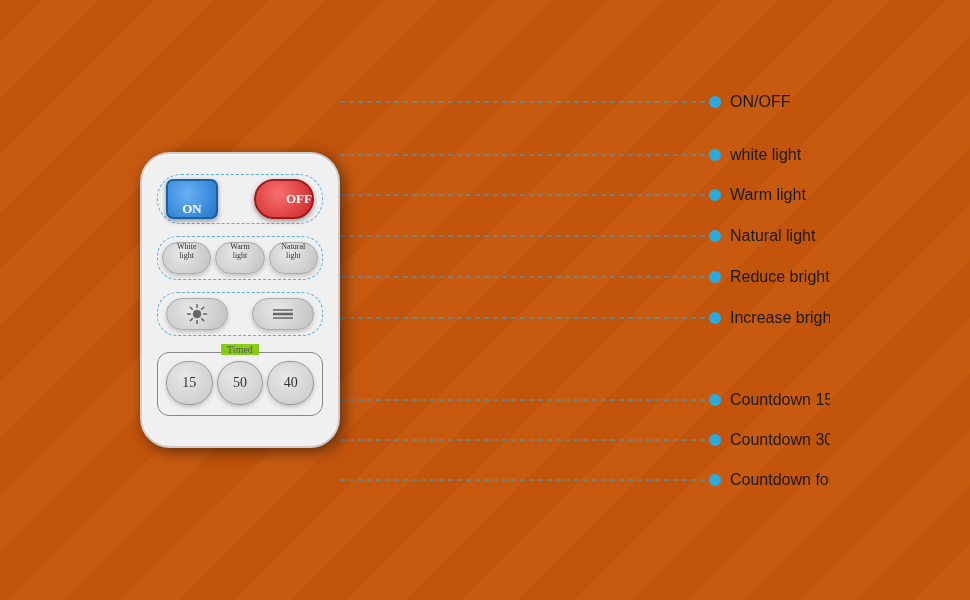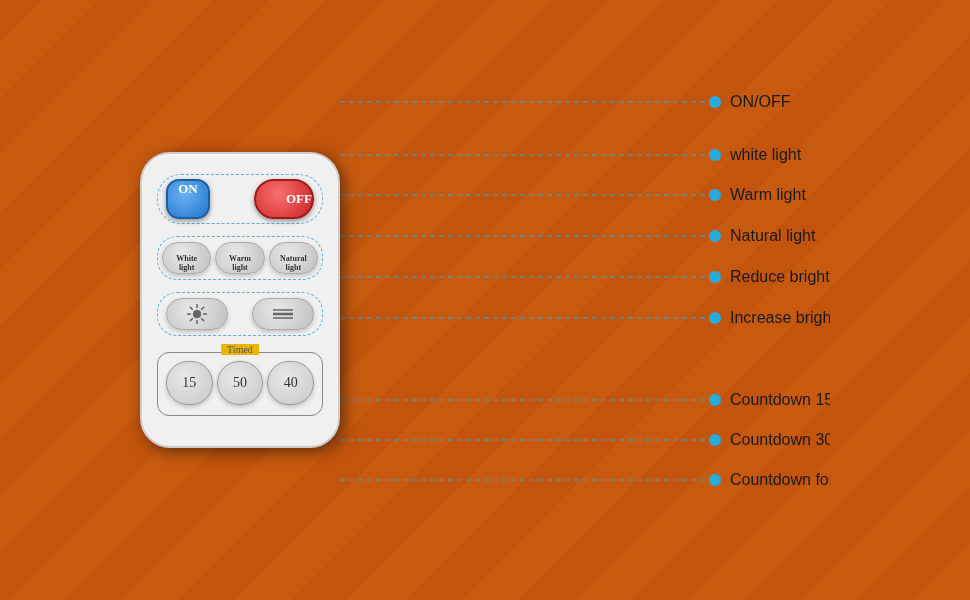--- a/index.html
+++ b/index.html
@@ -29,30 +29,30 @@
       background: #f0f0f0;
       border-radius: 30px;
       padding: 20px 15px 30px;
       box-shadow: 4px 4px 15px rgba(0,0,0,0.5), inset 0 1px 2px rgba(255,255,255,0.8);
       border: 2px solid #ccc;
       position: relative;
       z-index: 2;
     }
 
     .btn-on {
-      width: 44px;
+      width: 52px;
       height: 40px;
-      border-radius: 13px;
+      border-radius: 7px;
       background: radial-gradient(circle at 40% 35%, #6ab0f5, #2277cc);
       border: 2px solid #1a5fa0;
       color: white;
       font-size: 13px;
       font-weight: bold;
       display: flex;
-      align-items: flex-start;
+      align-items: flex-end;
       justify-content: center;
       cursor: pointer;
       box-shadow: 0 2px 5px rgba(0,0,0,0.4);
     }
 
     .btn-off {
       width: 60px;
       height: 40px;
       border-radius: 20px;
       background: radial-gradient(circle at 40% 35%, #f87070, #cc2222);
@@ -80,27 +80,26 @@
 
     .btn-light {
       flex: 1;
       height: 32px;
       border-radius: 16px;
       background: radial-gradient(circle at 40% 35%, #e8e8e8, #c0c0c0);
       border: 1.5px solid #aaa;
       font-size: 8px;
       color: #333;
       display: flex;
-      align-items: flex-end;
+      align-items: flex-start;
       justify-content: center;
       cursor: pointer;
       box-shadow: 0 2px 4px rgba(0,0,0,0.2);
       text-align: center;
       line-height: 1.1;
-      font-weight: bold;
     }
 
     
     .brightness-row {
       display: flex;
       justify-content: space-between;
       align-items: center;
       gap: 6px;
       margin-bottom: 16px;
       border: 1.5px dashed #5badda;
@@ -129,21 +128,21 @@
       border-radius: 12px;
       padding: 8px 8px 10px;
       position: relative;
     }
 
     .timed-label {
       position: absolute;
       top: -9px;
       left: 50%;
       transform: translateX(-50%);
-      background: #eab308;
+      background: #84cc16;
       padding: 0 6px;
       font-size: 10px;
       color: #555;
     }
 
     .timed-buttons {
       display: flex;
       justify-content: space-between;
       gap: 4px;
     }

